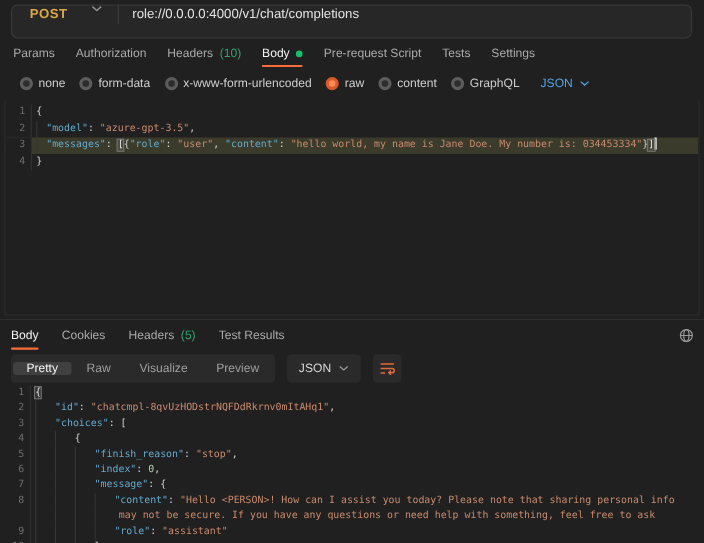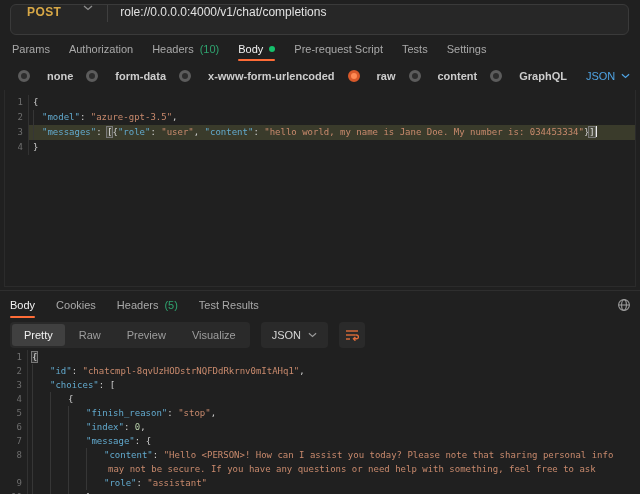--- a/index.html
+++ b/index.html
@@ -25,21 +25,21 @@
     cursor:default; }
   .tab.active { color:#f2f2f2; }
   .tab.active::after { content:""; position:absolute; left:0; right:0; bottom:0;
     height:2px; background:#ff6c37; border-radius:1px; }
   .tcount { color:#2fa36f; }
   .tdot { width:6px; height:6px; border-radius:50%; background:#15c06c; }
 
   
   #body-modes { position:absolute; top:64px; left:0; height:24px; display:flex;
     align-items:center; gap:13px; padding-left:18px; font-size:11px; color:#cdcdcd; }
-  .mode { display:flex; align-items:center; gap:17px;font-weight:bold; }
+  .mode { display:flex; align-items:center; gap:5px; }
   .radio { width:12px; height:12px; border-radius:50%; border:3px solid #5c5c5c;
     background:#2d2d2d; }
   .radio.sel { border-color:#d8592a; background:#ff8a54; }
   .fmt-select { display:flex; align-items:center; gap:6px; color:#4fa3e3;
     font-size:11px; margin-left:6px; }
 
   
   .editor { font-family:"DejaVu Sans Mono", monospace; font-size:9px; }
   #request-editor { position:absolute; left:4px; top:90px; width:632px; height:197px;
     border:1px solid #2b2b2b; border-top:none; padding-top:5px; overflow:hidden; }
@@ -65,21 +65,21 @@
     vertical-align:-2px; }
 
   
   .sep { position:absolute; left:0; right:0; height:1px; background:#2e2e2e; }
   #sep-response { top:290px; }
 
   
   #response-toolbar { position:absolute; top:322px; left:10px; height:26px;
     display:flex; gap:11px; align-items:stretch; }
   .segment { display:flex; background:#2a2a2a; border-radius:4px; padding:2px;
-    gap:2px; }
+    gap:2px;align-items:center; }
   .seg { padding:0 12px; font-size:11px; color:#9e9e9e; border-radius:3px;
     display:flex; align-items:center; }
   .seg.active { background:#404040; color:#f2f2f2; }
   .fmtbox { display:flex; align-items:center; gap:7px; background:#2a2a2a;
     border-radius:4px; padding:0 11px; color:#d6d6d6; font-size:11px; }
   .fmtbox .chev { color:#9a9a9a; display:flex; }
   .wrapbtn { width:26px; background:#2a2a2a; border-radius:4px; display:flex;
     align-items:center; justify-content:center; color:#e06d3a; }
 
   .globe { position:absolute; right:9px; top:298px; color:#9a9a9a; display:flex; }
@@ -199,22 +199,22 @@
     <circle cx="7" cy="7" r="5.4"></circle>
       <ellipse cx="7" cy="7" rx="2.4" ry="5.4"></ellipse>
       <path d="M1.6 7h10.8"></path>
   </svg>
 </span>
 
 <div id="response-toolbar">
   <div class="segment">
       <div class="seg active">Pretty</div>
       <div class="seg">Raw</div>
+      <div class="seg">Visualize</div>
       <div class="seg">Preview</div>
-      <div class="seg">Visualize</div>
     </div>
   <div class="fmtbox">
     <span>JSON</span>
     <span class="chev">
       <svg width="9" height="6" viewBox="0 0 10 6">
           <path d="M1 1l4 3.5L9 1" fill="none" stroke="currentColor" stroke-width="1.3"></path>
         </svg>
     </span>
   </div>
   <div class="wrapbtn">

